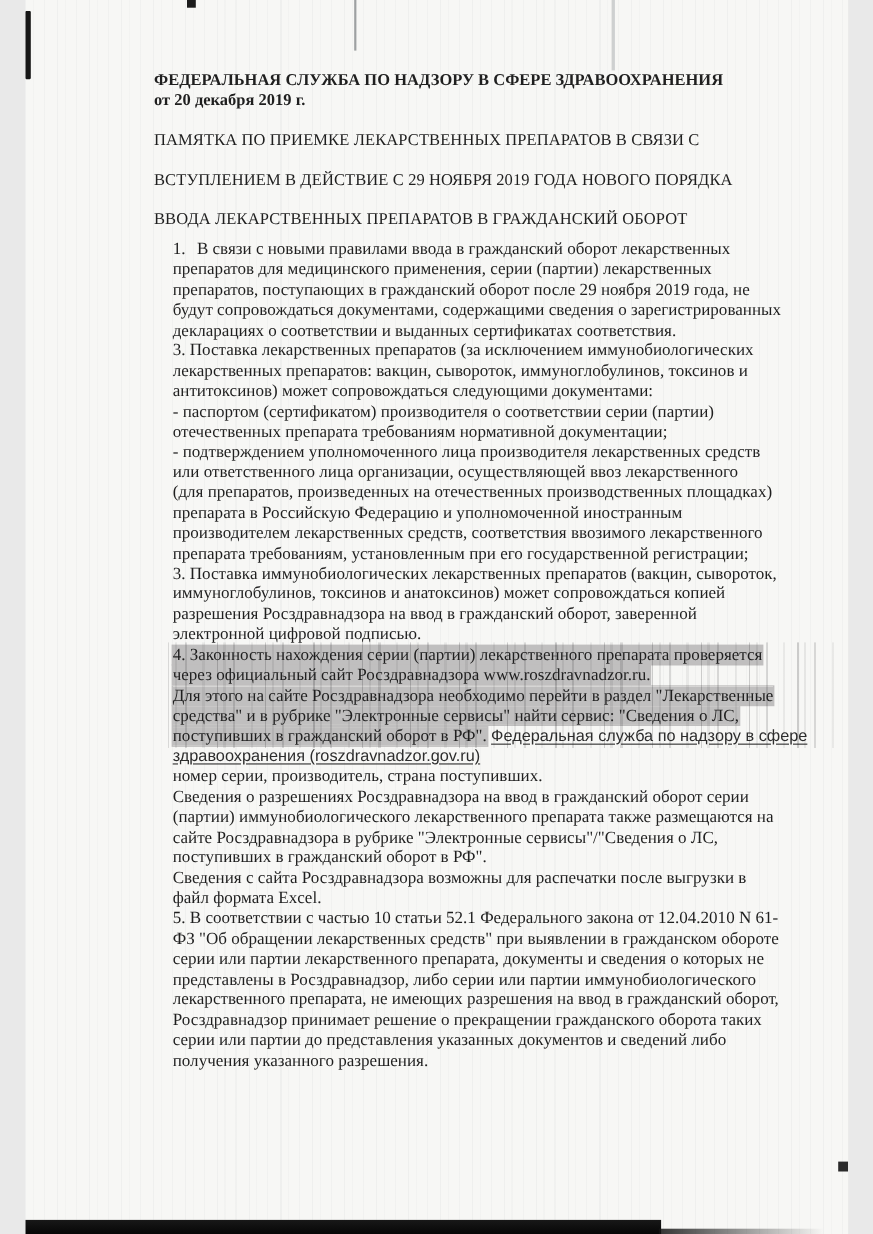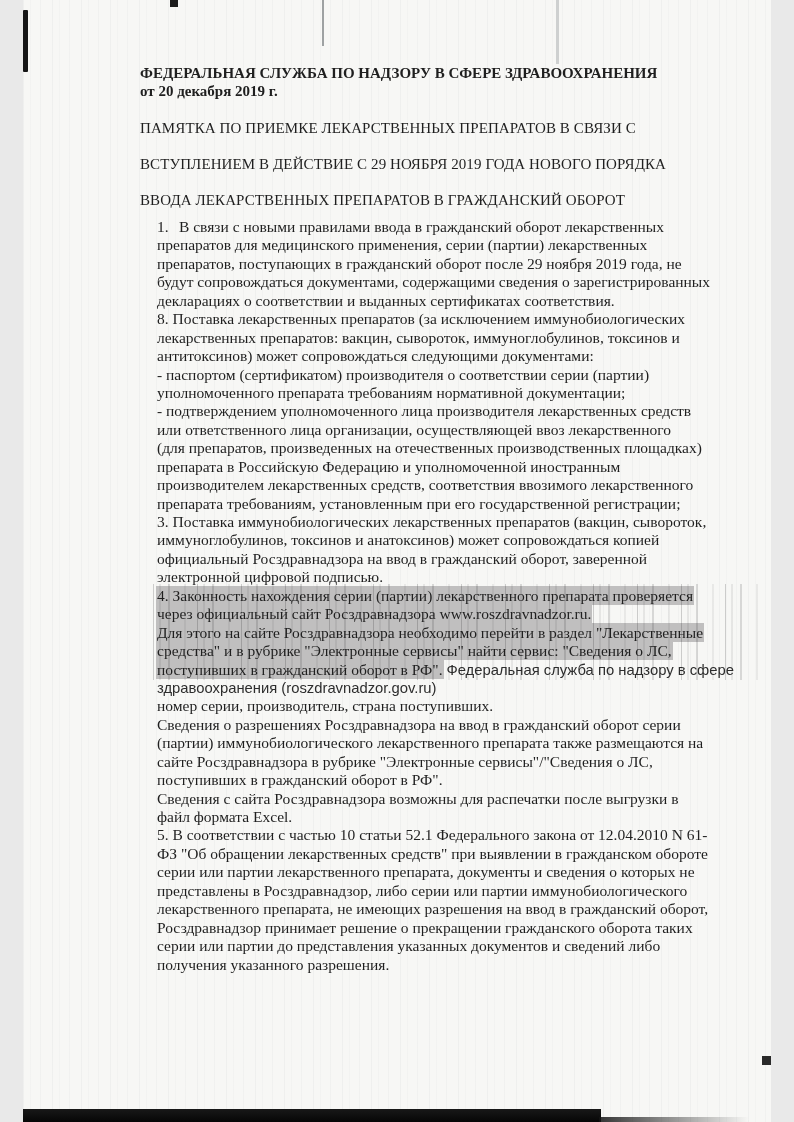--- a/index.html
+++ b/index.html
@@ -20,21 +20,21 @@
   .doc-org  { font-weight:bold; font-size:15px; line-height:18px; white-space:nowrap; }
   .doc-date { font-weight:bold; font-size:15px; line-height:18px; }
   .doc-title-line { font-weight:normal; font-size:15px; line-height:16px; margin-top:20px; white-space:nowrap; letter-spacing:0.1px; }
   .doc-body { margin-left:17px; margin-top:10px; font-size:15.5px; }
   .line { line-height:18.45px; height:18.45px; white-space:nowrap; }
   .s-num { display:inline-block; width:22px; }
   .s-p   { }
   .s-hl  { background:var(--hl,#c0bfbf); box-shadow:0 0 0 1px var(--hl,#c0bfbf); }
   .s-link{
     font-family:"Liberation Sans", sans-serif; font-size:14.8px;
-    color:var(--link,#2d2d2d); text-underline-offset:2px;
+    color:var(--link,#2d2d2d); text-decoration:underline; text-underline-offset:2px;
   }
   
   .art { position:absolute; pointer-events:none; }
   .art-left-bar   { left:0; top:10px; width:5px; height:62px; background:#161616; border-radius:1px; }
   .art-top-tick   { left:147px; top:0; width:8px; height:7px; background:#1c1c1c; }
   .art-top-line1  { left:299px; top:0; width:2px; height:46px; background:rgba(70,75,80,0.5); }
   .art-top-line2  { left:533px; top:0; width:3px; height:64px; background:rgba(130,135,140,0.35); }
   .art-bottom-bar { left:0; bottom:0; width:578px; height:13px; background:linear-gradient(0deg,#060606,#181818); }
   .art-bottom-tail{ left:576px; bottom:0; width:150px; height:5px;
                     background:linear-gradient(90deg, rgba(20,20,20,0.85), rgba(20,20,20,0)); }
@@ -61,34 +61,34 @@
     <div class="doc-title-line">ПАМЯТКА ПО ПРИЕМКЕ ЛЕКАРСТВЕННЫХ ПРЕПАРАТОВ В СВЯЗИ С</div>
     <div class="doc-title-line">ВСТУПЛЕНИЕМ В ДЕЙСТВИЕ С 29 НОЯБРЯ 2019 ГОДА НОВОГО ПОРЯДКА</div>
     <div class="doc-title-line">ВВОДА ЛЕКАРСТВЕННЫХ ПРЕПАРАТОВ В ГРАЖДАНСКИЙ ОБОРОТ</div>
 
     <div class="doc-body">
         <div class="line"><span class="s-num">1.</span><span class="s-p">В связи с новыми правилами ввода в гражданский оборот лекарственных</span></div>
         <div class="line"><span class="s-p">препаратов для медицинского применения, серии (партии) лекарственных</span></div>
         <div class="line"><span class="s-p">препаратов, поступающих в гражданский оборот после 29 ноября 2019 года, не</span></div>
         <div class="line"><span class="s-p">будут сопровождаться документами, содержащими сведения о зарегистрированных</span></div>
         <div class="line"><span class="s-p">декларациях о соответствии и выданных сертификатах соответствия.</span></div>
-        <div class="line"><span class="s-p">8. Поставка лекарственных препаратов (за исключением иммунобиологических</span></div>
+        <div class="line"><span class="s-p">3. Поставка лекарственных препаратов (за исключением иммунобиологических</span></div>
         <div class="line"><span class="s-p">лекарственных препаратов: вакцин, сывороток, иммуноглобулинов, токсинов и</span></div>
         <div class="line"><span class="s-p">антитоксинов) может сопровождаться следующими документами:</span></div>
         <div class="line"><span class="s-p">- паспортом (сертификатом) производителя о соответствии серии (партии)</span></div>
-        <div class="line"><span class="s-p">уполномоченного препарата требованиям нормативной документации;</span></div>
+        <div class="line"><span class="s-p">отечественных препарата требованиям нормативной документации;</span></div>
         <div class="line"><span class="s-p">- подтверждением уполномоченного лица производителя лекарственных средств</span></div>
         <div class="line"><span class="s-p">или ответственного лица организации, осуществляющей ввоз лекарственного</span></div>
         <div class="line"><span class="s-p">(для препаратов, произведенных на отечественных производственных площадках)</span></div>
         <div class="line"><span class="s-p">препарата в Российскую Федерацию и уполномоченной иностранным</span></div>
         <div class="line"><span class="s-p">производителем лекарственных средств, соответствия ввозимого лекарственного</span></div>
         <div class="line"><span class="s-p">препарата требованиям, установленным при его государственной регистрации;</span></div>
         <div class="line"><span class="s-p">3. Поставка иммунобиологических лекарственных препаратов (вакцин, сывороток,</span></div>
         <div class="line"><span class="s-p">иммуноглобулинов, токсинов и анатоксинов) может сопровождаться копией</span></div>
-        <div class="line"><span class="s-p">официальный Росздравнадзора на ввод в гражданский оборот, заверенной</span></div>
+        <div class="line"><span class="s-p">разрешения Росздравнадзора на ввод в гражданский оборот, заверенной</span></div>
         <div class="line"><span class="s-p">электронной цифровой подписью.</span></div>
         <div class="line"><span class="s-hl">4. Законность нахождения серии (партии) лекарственного препарата проверяется</span></div>
         <div class="line"><span class="s-hl">через официальный сайт Росздравнадзора www.roszdravnadzor.ru.</span></div>
         <div class="line"><span class="s-hl">Для этого на сайте Росздравнадзора необходимо перейти в раздел "Лекарственные</span></div>
         <div class="line"><span class="s-hl">средства" и в рубрике "Электронные сервисы" найти сервис: "Сведения о ЛС,</span></div>
         <div class="line"><span class="s-hl">поступивших в гражданский оборот в РФ".</span><span class="s-p"> </span><span class="s-link">Федеральная служба по надзору в сфере</span></div>
         <div class="line"><span class="s-link">здравоохранения (roszdravnadzor.gov.ru)</span></div>
         <div class="line"><span class="s-p">номер серии, производитель, страна поступивших.</span></div>
         <div class="line"><span class="s-p">Сведения о разрешениях Росздравнадзора на ввод в гражданский оборот серии</span></div>
         <div class="line"><span class="s-p">(партии) иммунобиологического лекарственного препарата также размещаются на</span></div>

